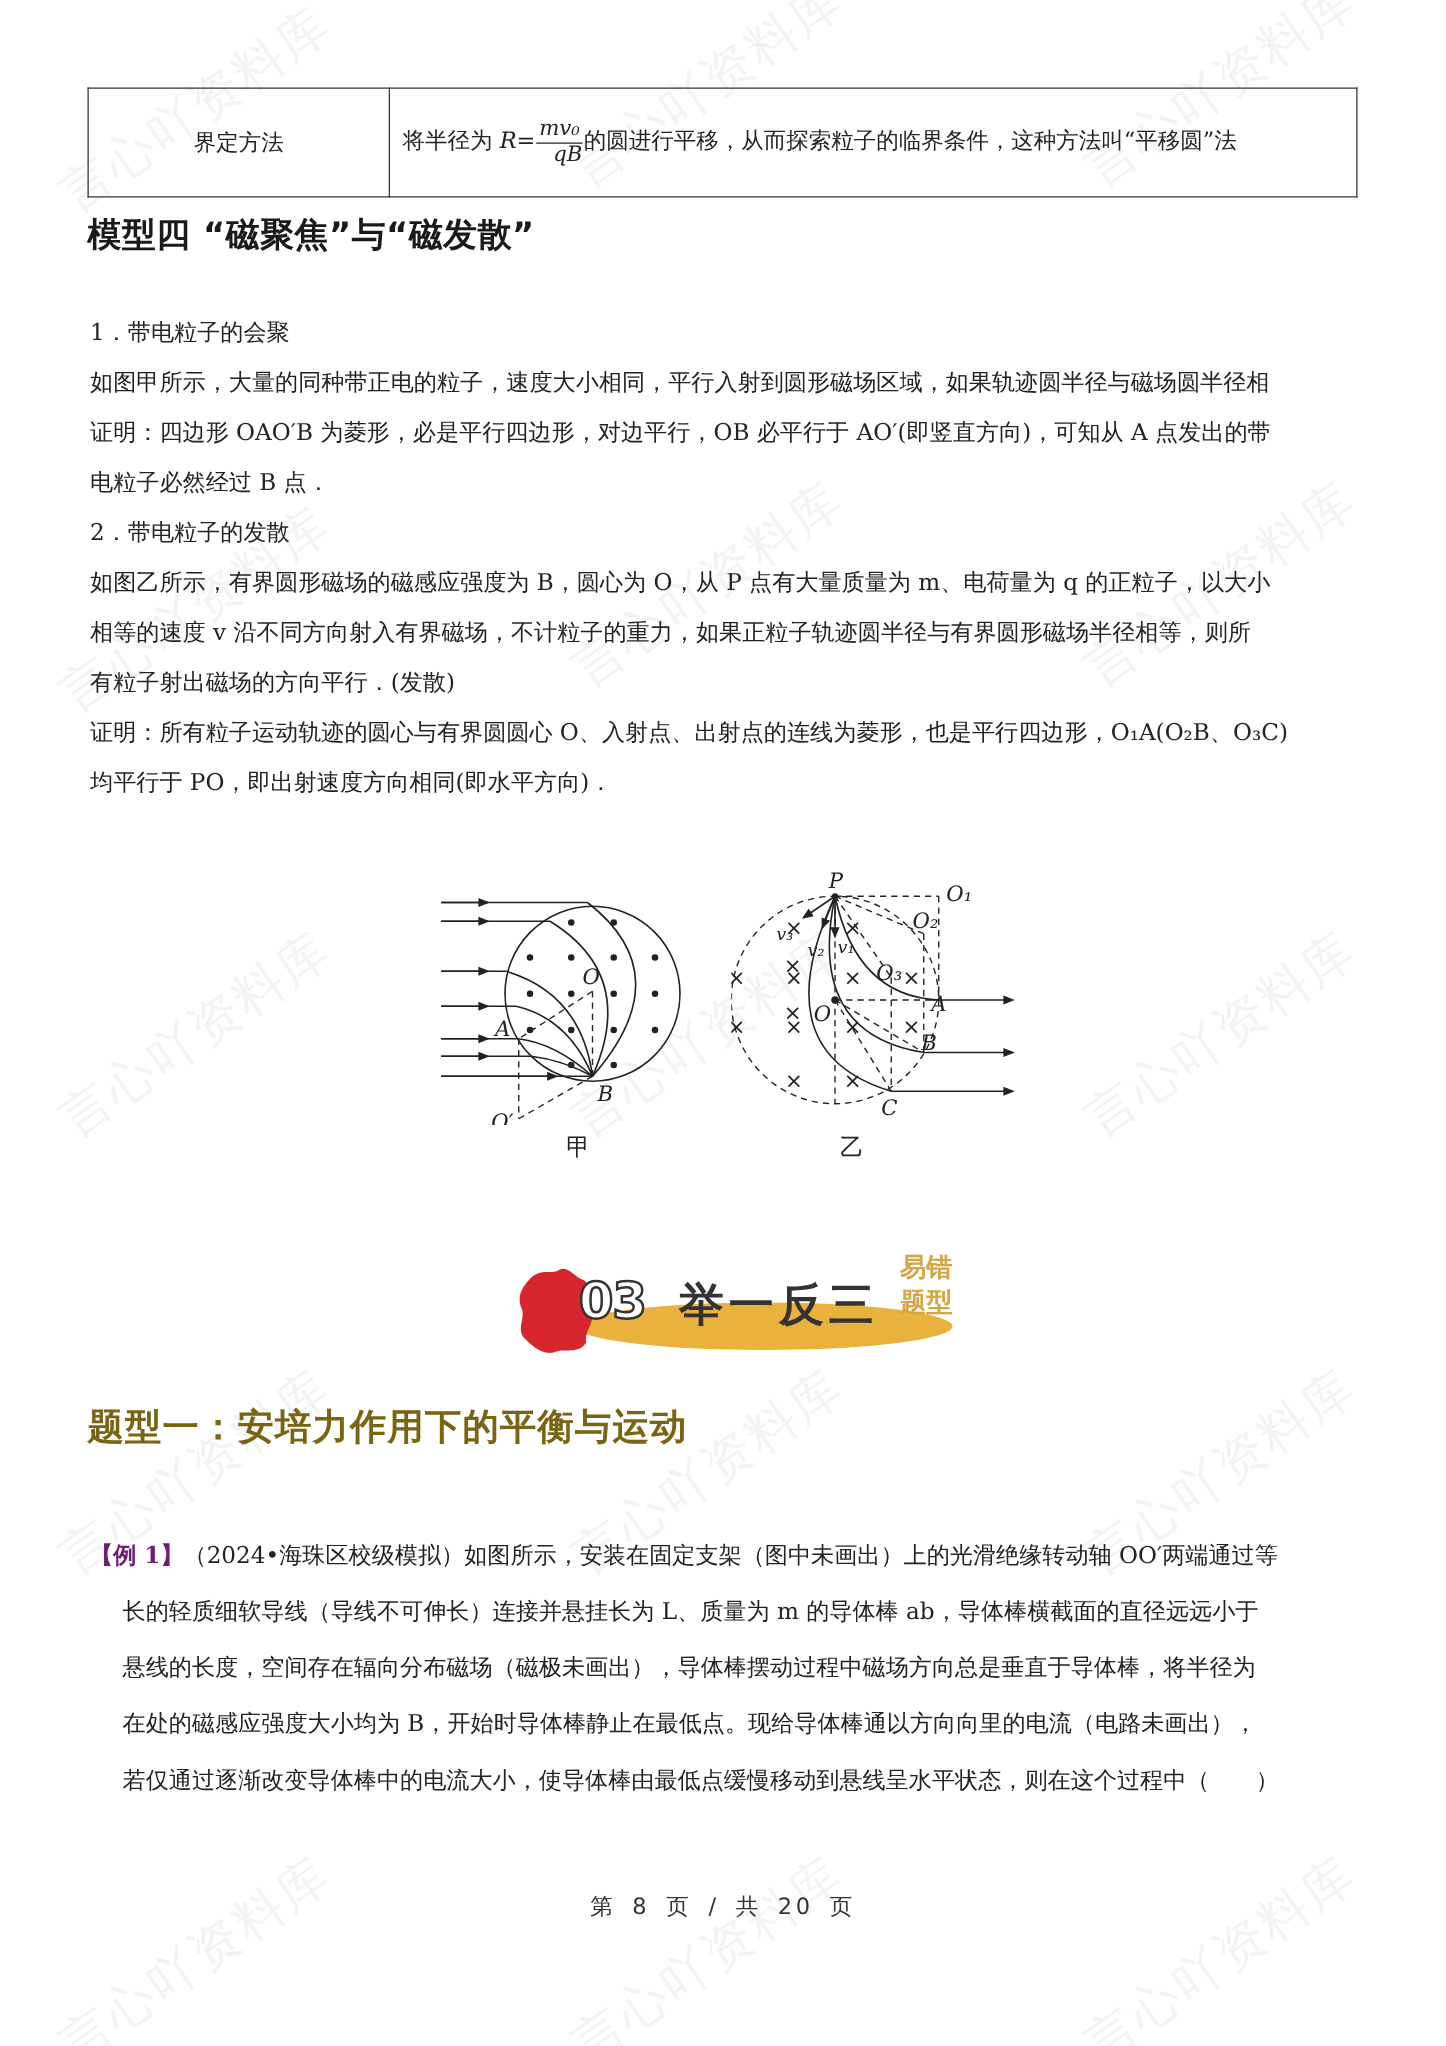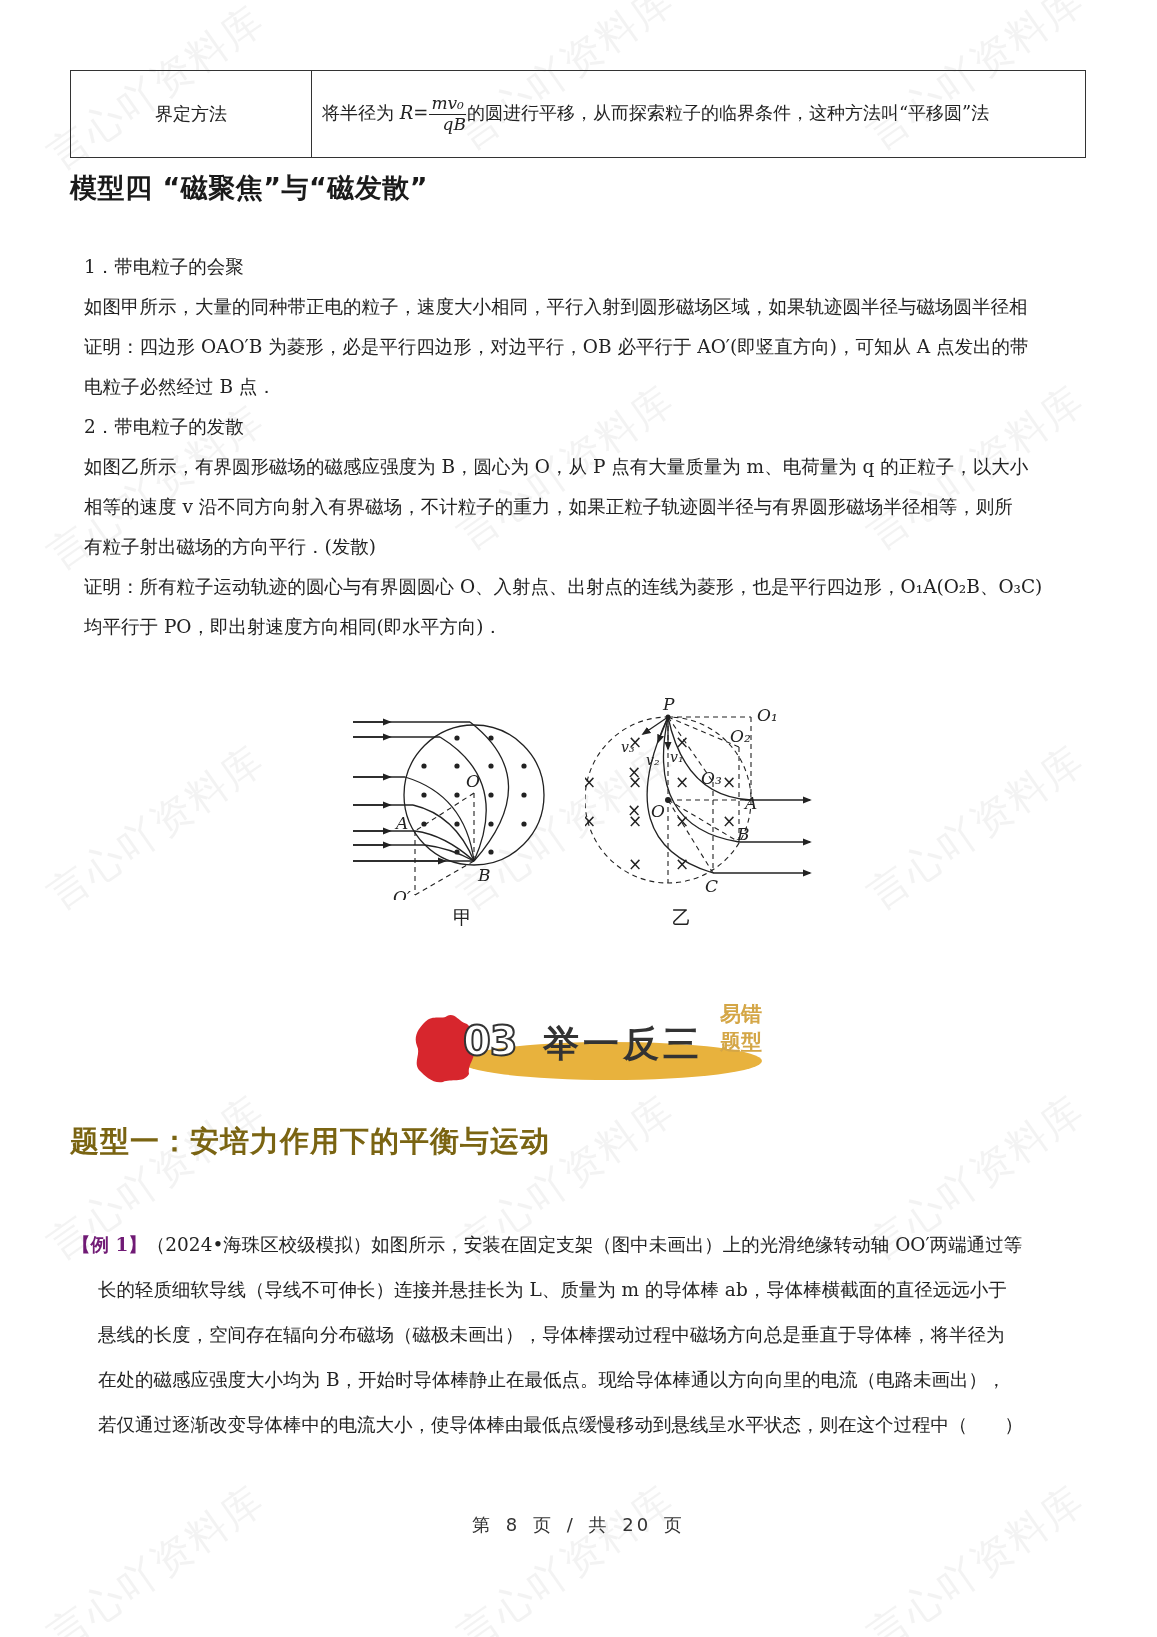--- a/index.html
+++ b/index.html
@@ -12,21 +12,21 @@
   table.def { position: absolute; left: 70px; top: 70px; width: 1016px; height: 88px; border-collapse: collapse; }
   table.def td { border: 1.5px solid #333; font-size: 18px; vertical-align: middle; }
   table.def td.k { width: 241px; text-align: center; }
   table.def td.v { padding-left: 10px; }
   .frac { display: inline-flex; flex-direction: column; align-items: flex-end; vertical-align: middle; font-style: italic; font-size: 17px; line-height: 1.15; margin: 0 1px; }
   .frac .num { border-bottom: 1px solid #222; padding: 0 2px; }
   .i { font-style: italic; }
 
   .h-model { position: absolute; left: 70px; top: 170px; font-family: "DejaVu Sans", sans-serif; font-weight: bold; font-size: 27px; color: #1a1a1a; letter-spacing: 0.5px; }
 
-  .para { position: absolute; left: 84px; width: 1020px; font-size: 18.5px; line-height: 40px; }
+  .para { position: absolute; left: 72px; width: 1020px; font-size: 18.5px; line-height: 40px; }
   .line { height: 40px; white-space: nowrap; }
 
   .fig { position: absolute; }
   .cap { position: absolute; font-size: 19px; }
 
   .banner { position: absolute; left: 375px; top: 1000px; width: 400px; height: 80px; }
   .banner .ellipse { position: absolute; left: 85px; top: 42px; width: 302px; height: 38px; background: #e8b23d; border-radius: 50%; }
   .banner .blob { position: absolute; left: 40px; top: 14px; width: 60px; height: 70px; }
   .banner .num { position: absolute; left: 88px; top: 18px; font-family: "DejaVu Sans", sans-serif; font-weight: bold; font-size: 40px; color: #fff;
                  -webkit-text-stroke: 2px #333; letter-spacing: -1px; }

